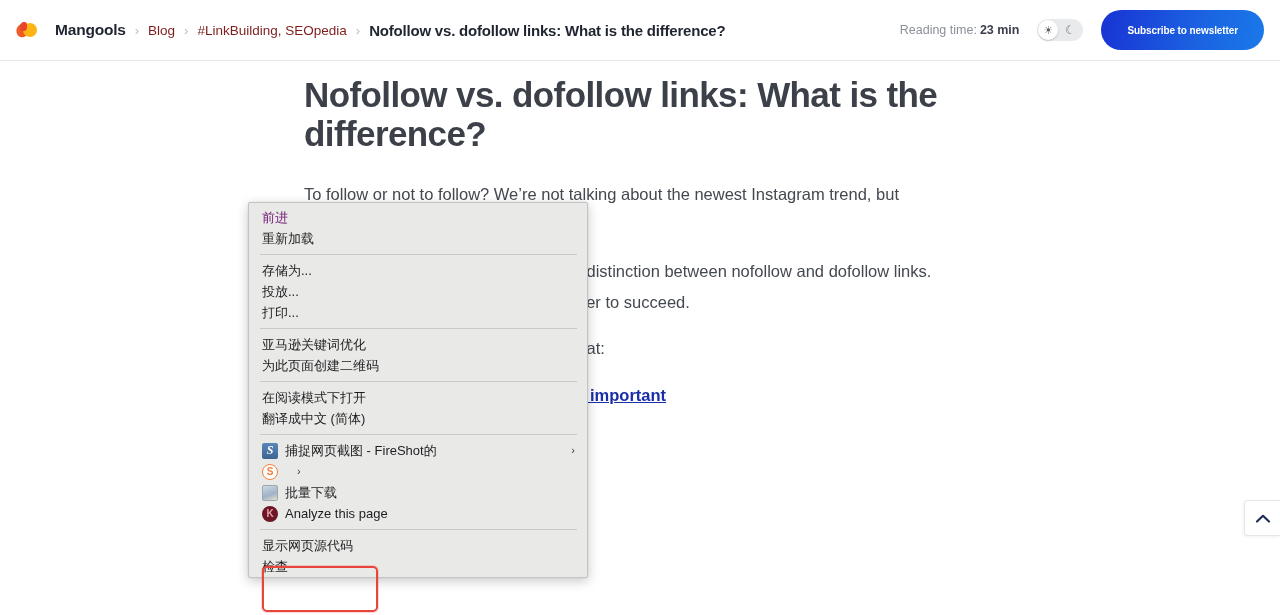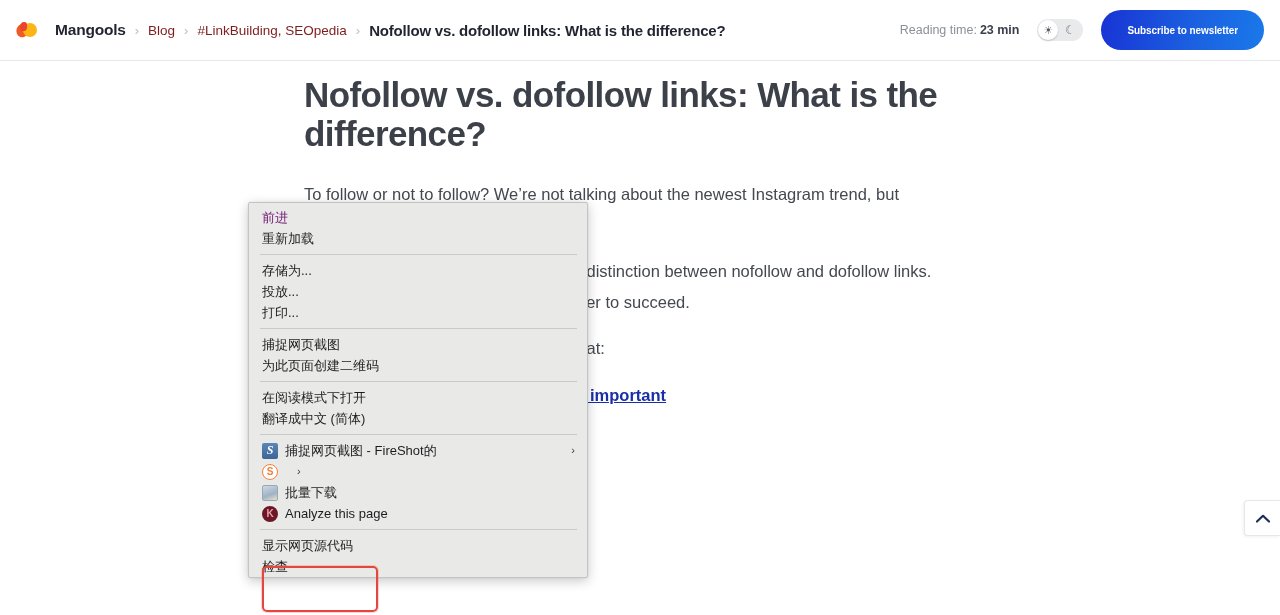--- a/index.html
+++ b/index.html
@@ -404,21 +404,21 @@
         <span class="ctx-label">存储为...</span>
       </div>
       <div class="ctx-item">
         <span class="ctx-label">投放...</span>
       </div>
       <div class="ctx-item">
         <span class="ctx-label">打印...</span>
       </div>
       <div class="ctx-sep"></div>
       <div class="ctx-item">
-        <span class="ctx-label">捕捉网页截图</span>
+        <span class="ctx-label">亚马逊关键词优化</span>
       </div>
       <div class="ctx-item">
         <span class="ctx-label">为此页面创建二维码</span>
       </div>
       <div class="ctx-sep"></div>
       <div class="ctx-item">
         <span class="ctx-label">在阅读模式下打开</span>
       </div>
       <div class="ctx-item">
         <span class="ctx-label">翻译成中文 (简体)</span>

